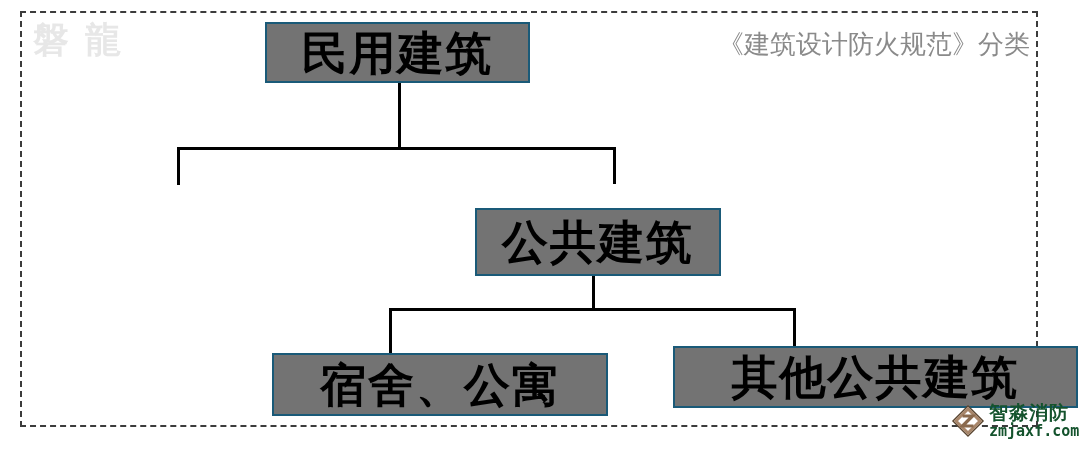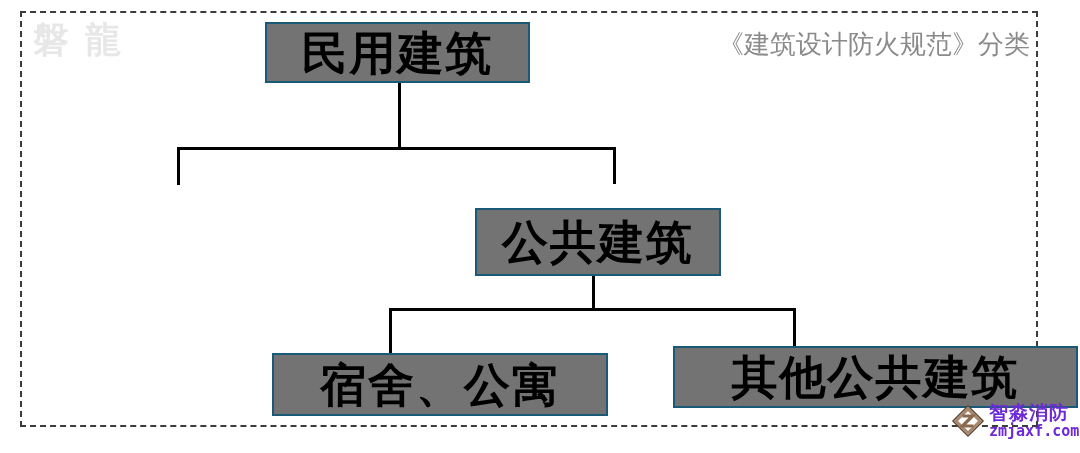--- a/index.html
+++ b/index.html
@@ -32,21 +32,21 @@
   .node-root{left:265px;top:22px;width:265px;height:61px;}
   .node-residential{left:46px;top:183px;width:264px;height:63px;}
   .node-public{left:475px;top:168px;width:246px;height:68px;margin-top:40px;}
   .node-dormitory{left:272px;top:353px;width:336px;height:63px;}
   .node-other{left:673px;top:346px;width:405px;height:62px;}
   .line{position:absolute;background:#000;z-index:1;}
   .brand{
     position:absolute;left:950px;top:402px;
     display:flex;align-items:flex-start;gap:3px;z-index:3;
   }
-  .brand-text{color:#6d28d9;line-height:1.1;}
+  .brand-text{color:#14532d;line-height:1.1;}
   .brand-name{font-size:19px;font-weight:bold;letter-spacing:1px;}
   .brand-site{font-size:15px;font-weight:bold;font-family:"DejaVu Sans Mono","Liberation Mono",monospace;}
 </style>
 </head>
 <body>
 
 <div class="stage">
 
   <div class="frame"></div>
 

